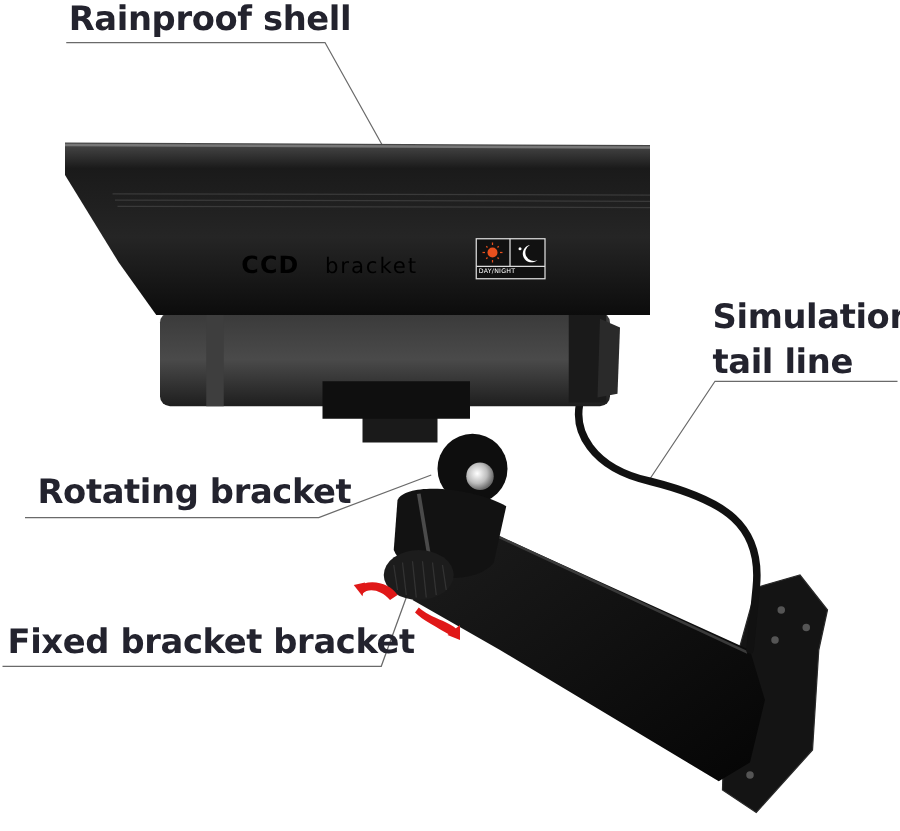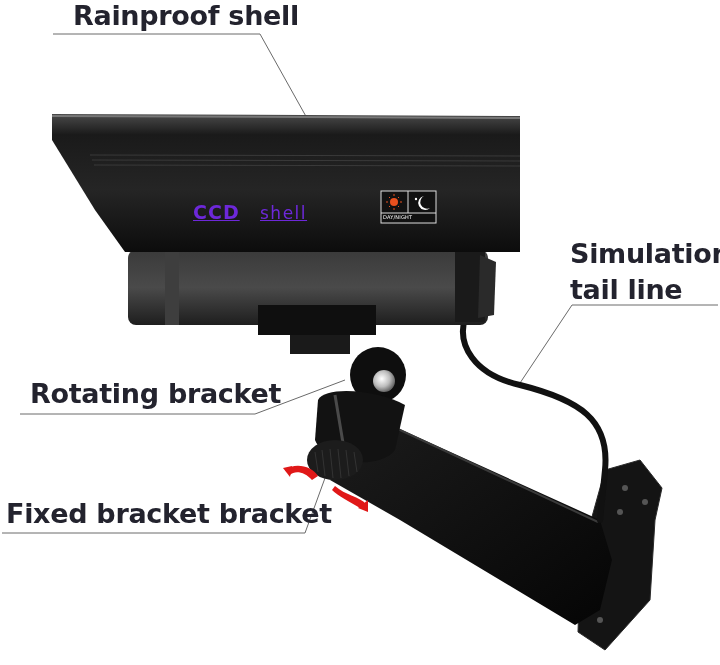--- a/index.html
+++ b/index.html
@@ -1,24 +1,24 @@
 <!DOCTYPE html>
 <html><head>
 <meta charset="utf-8">
 <style>
   html,body{margin:0;padding:0;background:#fff;}
   body{width:720px;height:665px;position:relative;overflow:hidden;font-family:"DejaVu Sans",sans-serif;}
   .label{position:absolute;font-weight:bold;color:#23232e;font-size:27px;letter-spacing:-0.3px;white-space:nowrap;line-height:1;}
-  #lbl-rainproof{left:73px;top:2px;text-align:right;}
+  #lbl-rainproof{left:55px;top:2px;text-align:right;}
   #lbl-sim1{left:570px;top:240px;}
   #lbl-sim2{left:570px;top:276px;text-align:right;}
   #lbl-rot{left:30px;top:380px;}
   #lbl-fixed{left:6px;top:500px;}
   svg.art{position:absolute;left:0;top:0;}
-  .brand{position:absolute;color:#6d28d9;font-weight:bold;white-space:nowrap;line-height:1;text-decoration:underline;}
+  .brand{position:absolute;color:#000000;font-weight:bold;white-space:nowrap;line-height:1;}
   #brand-ccd{left:193px;top:203px;font-size:19px;font-family:"DejaVu Sans",sans-serif;letter-spacing:1px;}
   #brand-cam{left:260px;top:205px;font-size:17px;font-weight:normal;letter-spacing:1.5px;}
   #badge-text{position:absolute;left:383px;top:214px;font-size:5px;color:#fff;letter-spacing:0.2px;}
 </style>
 </head>
 <body>
 
 <svg class="art" width="720" height="665" viewBox="0 0 720 665">
   <defs>
     <linearGradient id="shellTop" x1="0" y1="0" x2="0" y2="1">
@@ -113,20 +113,20 @@
         <line x1="389" y1="207" x2="390" y2="206"></line>
           <line x1="398" y1="198" x2="399" y2="197"></line>
       </g>
     </g>
     <path d="M424,196 A7,7 0 1 0 430,208 A6,6 0 1 1 424,196 Z" fill="#fff"></path>
     <circle cx="416" cy="199" r="1.2" fill="#fff"></circle>
   </g>
 </svg>
 
 <div class="brand" id="brand-ccd">CCD</div>
-<div class="brand" id="brand-cam">shell</div>
+<div class="brand" id="brand-cam">bracket</div>
 <div id="badge-text">DAY/NIGHT</div>
 
 <div class="label" id="lbl-rainproof">Rainproof shell</div>
 <div class="label" id="lbl-sim1">Simulation</div>
 <div class="label" id="lbl-sim2">tail line</div>
 <div class="label" id="lbl-rot">Rotating bracket</div>
 <div class="label" id="lbl-fixed">Fixed bracket bracket</div>
 
 </body></html>

